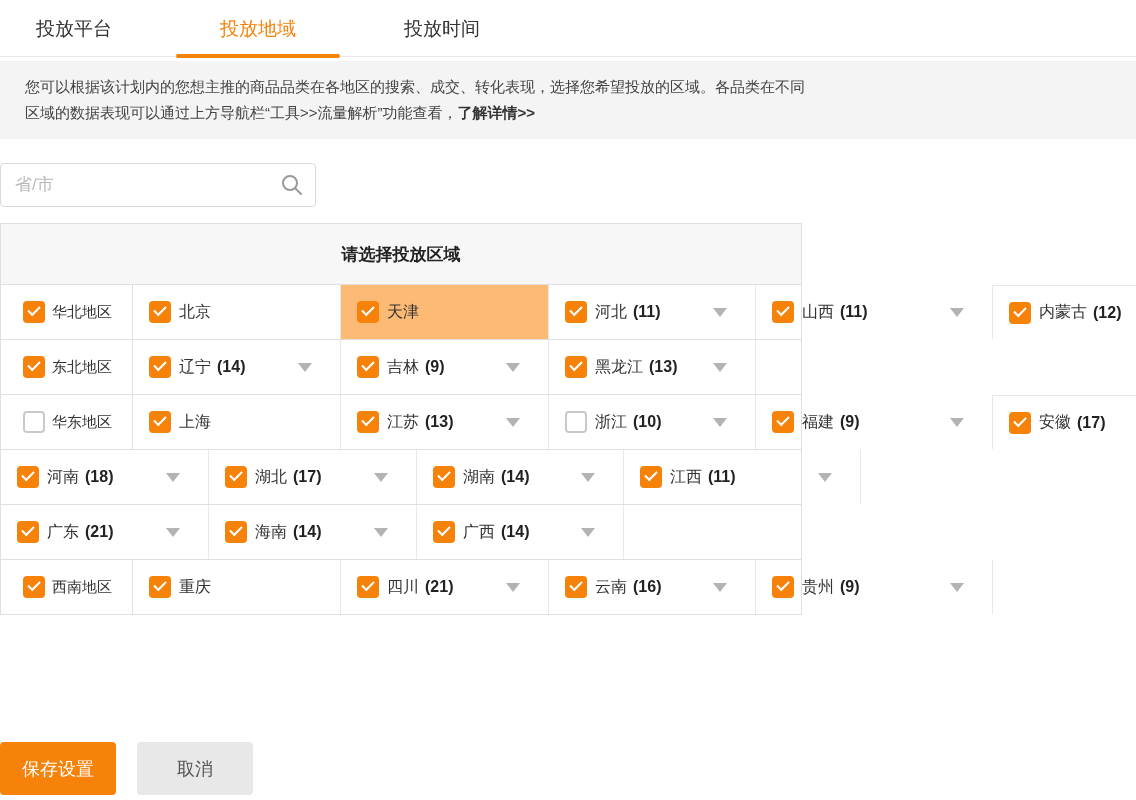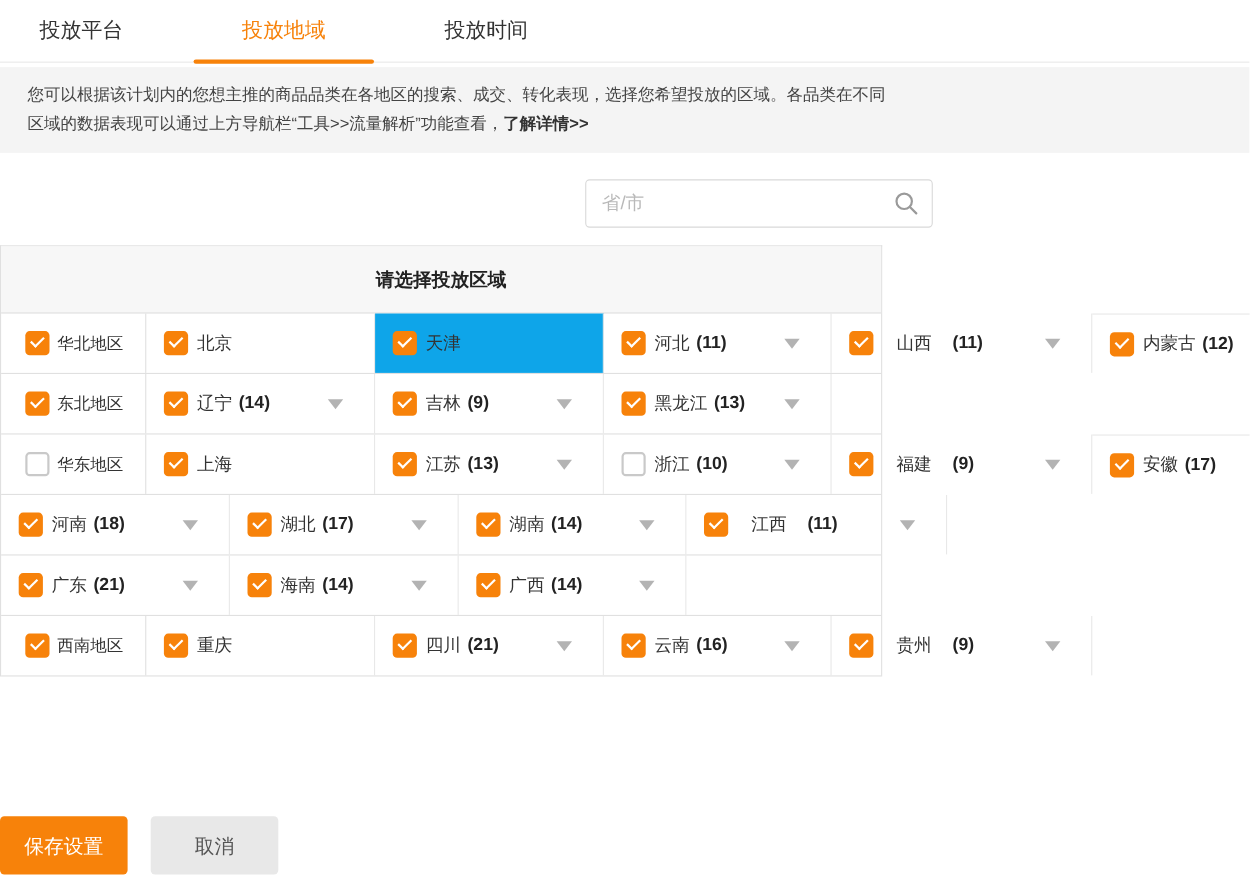--- a/index.html
+++ b/index.html
@@ -11,38 +11,38 @@
   }
   
   .tabbar { display:flex; height:57px; border-bottom:1px solid #e8e8e8; padding-left:30px; }
   .tab { position:relative; font-size:19px; color:#333; padding:0 6px; margin-right:96px; height:57px; line-height:57px; cursor:pointer; white-space:nowrap; }
   .tab.active { color:var(--accent); }
   .tab.active::after { content:""; position:absolute; left:-38px; right:-38px; bottom:-1px; height:4px; background:var(--accent); border-radius:2px; }
   
   .notice { background:#f4f4f4; margin-top:4px; padding:13px 185px 13px 25px; font-size:15px; line-height:26px; color:#444; }
   .detail-link { font-weight:bold; color:#333; text-decoration:none; cursor:pointer; }
   
-  .search-row { width:848px; margin-top:24px; display:flex; justify-content:flex-end; }
+  .search-row { width:848px; margin-top:24px; display:flex; justify-content:flex-start; }
   .search-box { position:relative; width:316px; height:44px; }
   .search-box input { width:100%; height:100%; border:1px solid #d9d9d9; border-radius:4px; padding:0 46px 0 14px; font-size:17px; color:#333; outline:none; background:#fff; }
   .search-box input::placeholder { color:#b9b9b9; }
   .search-icon { position:absolute; right:12px; top:10px; width:24px; height:24px; cursor:pointer; }
   
   .region-table { width:802px; margin-top:16px; border:1px solid var(--border); border-bottom:none; }
   .table-header { height:61px; background:#f7f7f7; border-bottom:1px solid var(--border); display:flex; align-items:center; justify-content:center; font-weight:bold; font-size:17px; color:#222; }
   .region-row { display:flex; border-bottom:1px solid var(--border); }
   .region-label-cell { flex:0 0 132px; width:132px; border-right:1px solid var(--border); display:flex; align-items:center; padding-left:22px; cursor:pointer; }
   .region-label-cell .rlabel { margin-left:7px; font-size:15px; color:#333; white-space:nowrap; }
   .province-lines { flex:1; display:flex; }
   .province-line { display:flex; height:54px; }
   .province-line.wrapped { border-top:1px solid var(--cellborder); }
   .province-cell { position:relative; display:flex; align-items:center; padding-left:16px; border-right:1px solid var(--cellborder); cursor:pointer; flex:0 0 208px; width:208px; }
   .province-cell.c2 { flex-basis:207px; width:207px; }
-  .province-cell.c3 { flex-basis:237px; width:237px;gap:13px; }
-  .province-cell.highlighted { background:#0ea5e9; }
+  .province-cell.c3 { flex-basis:237px; width:237px; }
+  .province-cell.highlighted { background:#fdba74; }
   .pname { margin-left:8px; font-size:16px; color:#333; white-space:nowrap; }
   .pcount { margin-left:6px; font-size:16px; font-weight:bold; color:#222; white-space:nowrap; }
   .checkbox { position:relative; flex:0 0 22px; width:22px; height:22px; border-radius:4px; cursor:pointer; }
   .checkbox.checked { background:var(--accent); }
   .checkbox.checked::after { content:""; position:absolute; left:5px; top:5px; width:10px; height:5px; border-left:2px solid #fff; border-bottom:2px solid #fff; transform:rotate(-45deg); }
   .checkbox.unchecked { background:#fff; border:2px solid #c9c9c9; }
   .arrow { position:absolute; right:28px; top:50%; margin-top:-4px; width:0; height:0; border-left:7px solid transparent; border-right:7px solid transparent; border-top:9px solid #b3b3b3; cursor:pointer; }
   
   .footer { position:absolute; left:0; top:722px; width:1136px; height:78px; background:#fff; }
   .btn { position:absolute; top:20px; height:53px; font-size:18px; border:none; border-radius:4px; cursor:pointer; font-family:inherit; }

